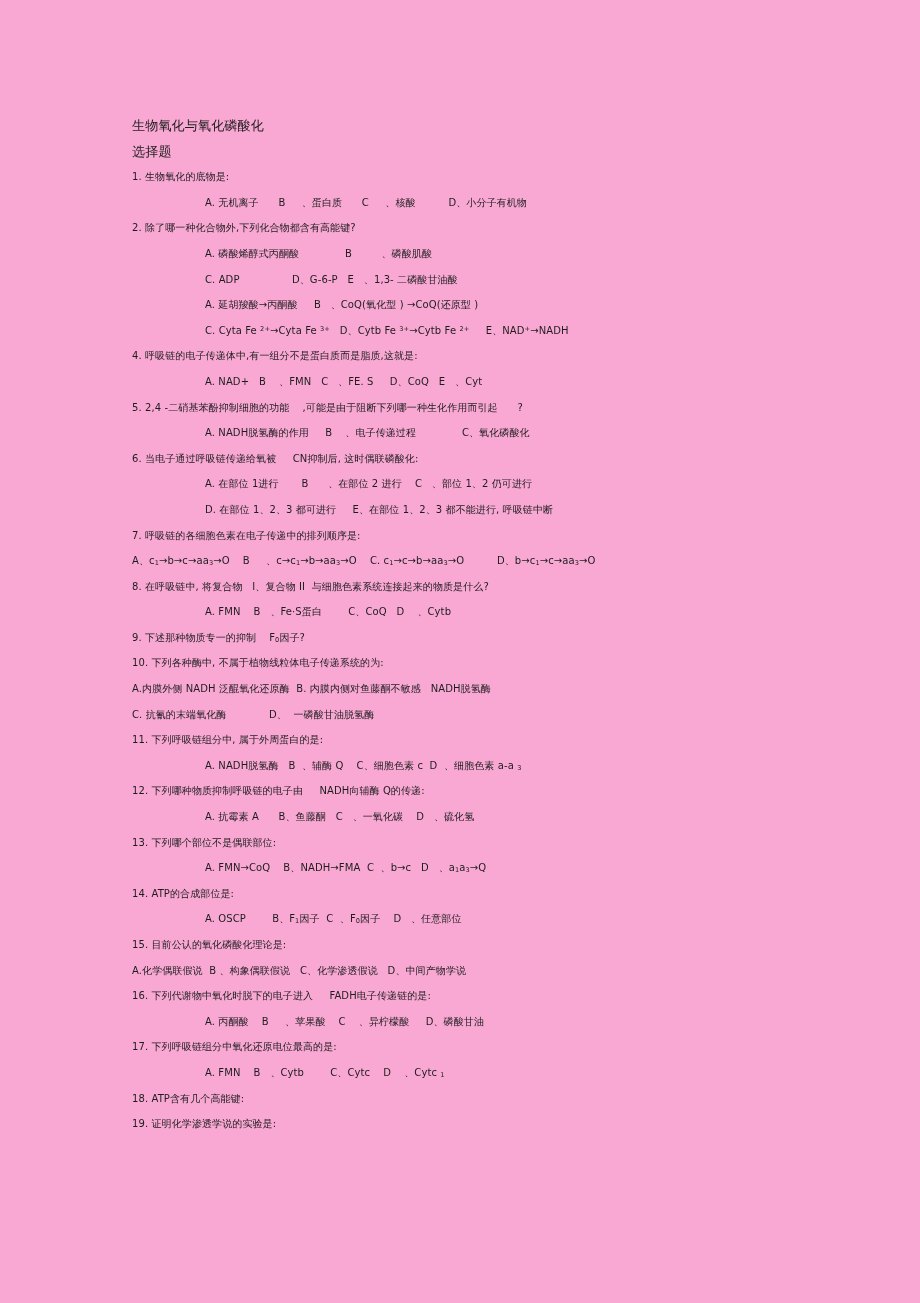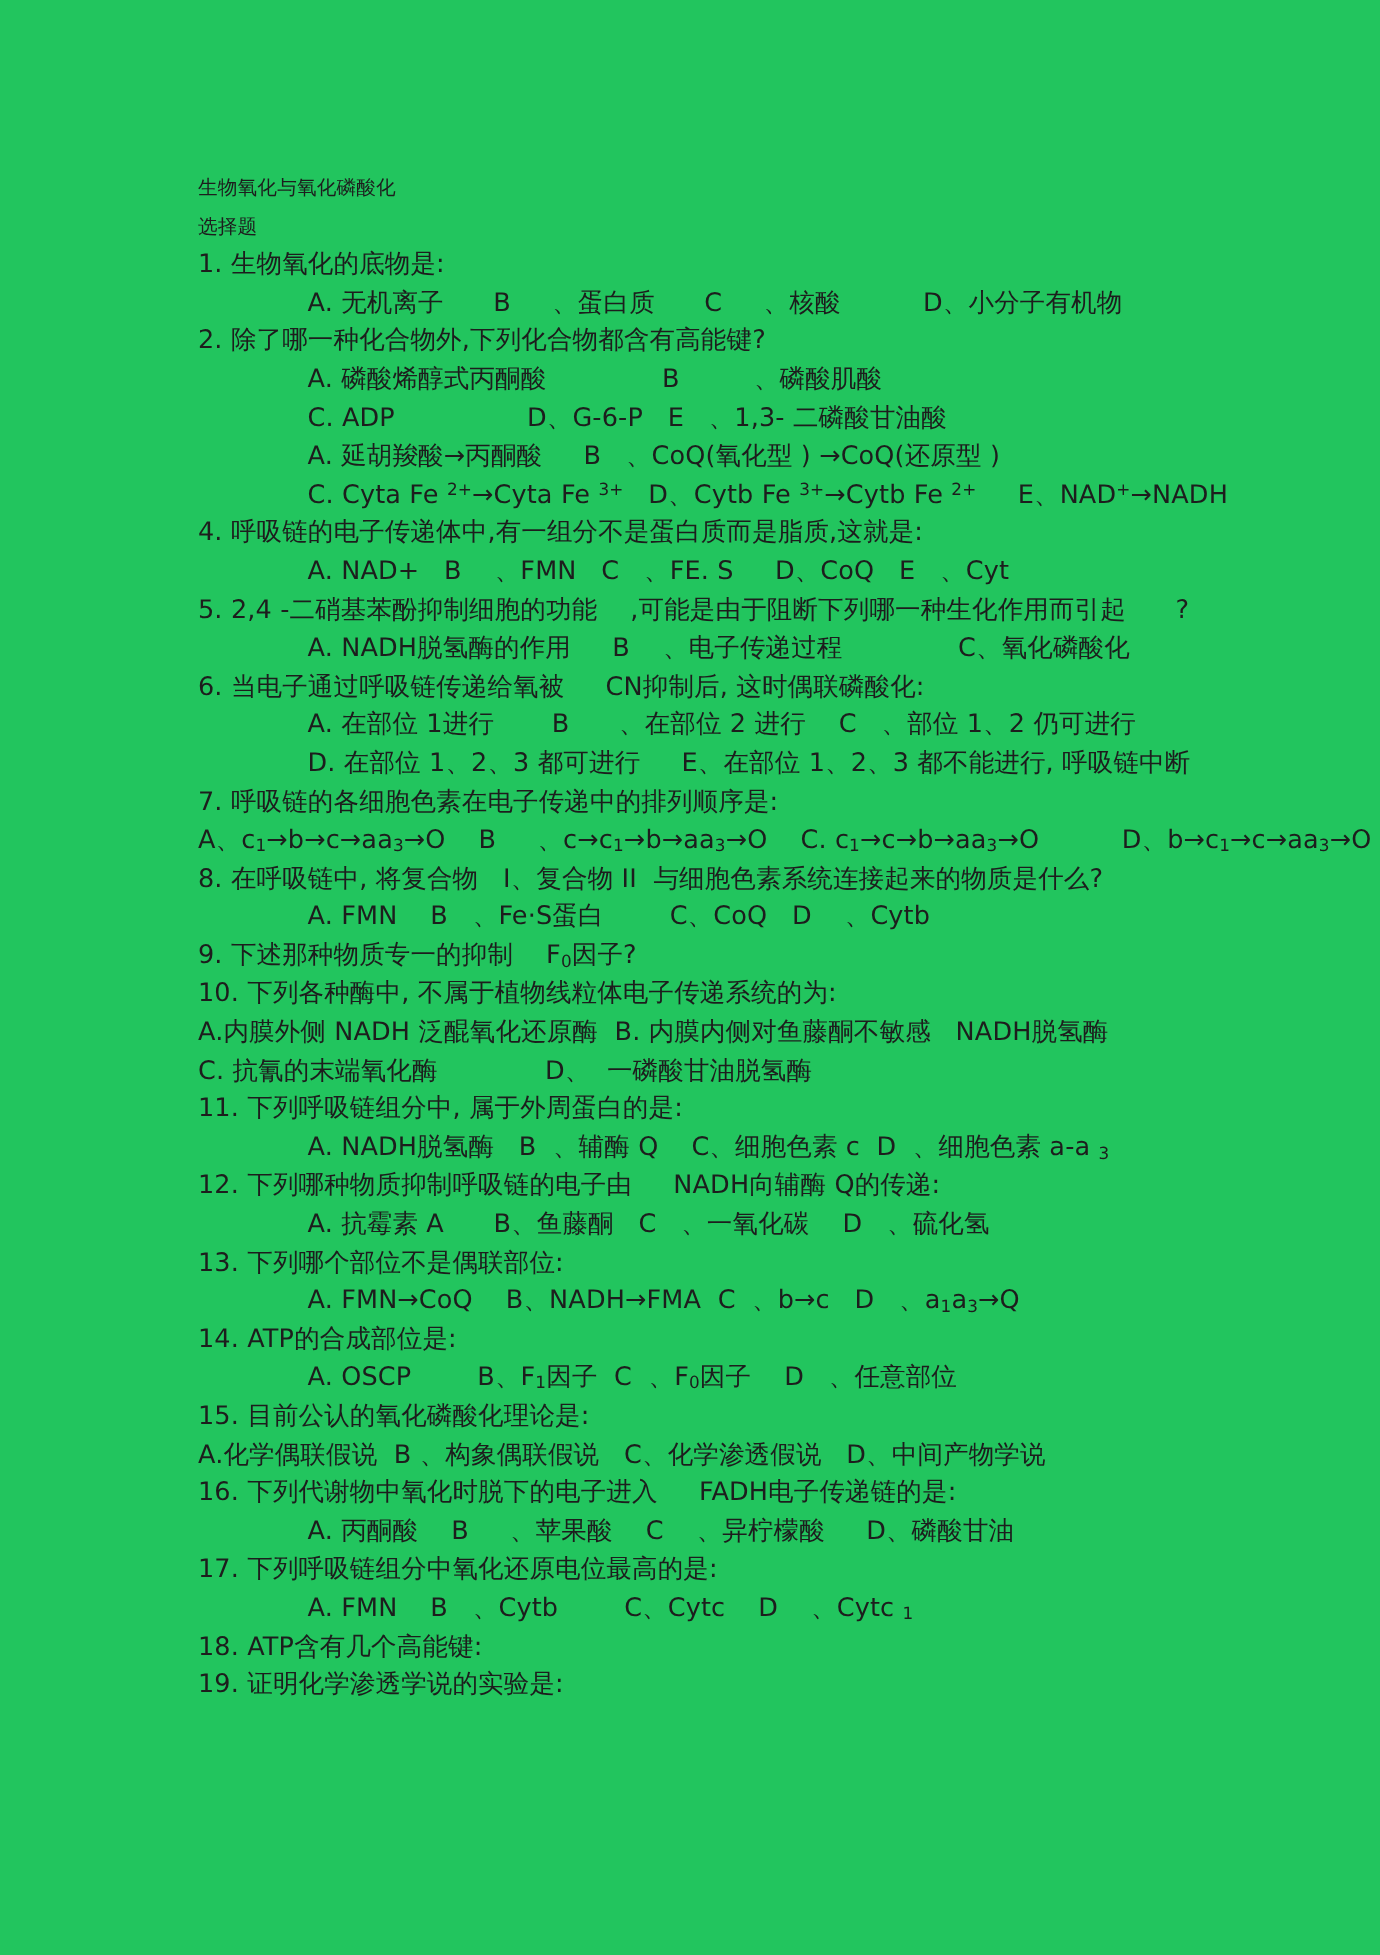--- a/index.html
+++ b/index.html
@@ -11,33 +11,33 @@
   body {
     font-family: "DejaVu Sans", "Liberation Sans", sans-serif;
     color: #1d1d1d;
     -webkit-font-smoothing: none;
   }
   .page {
     position: relative;
     width: 920px;
     height: 1303px;
     margin: 0 auto;
-    background: #22c55e;
+    background: #f9a8d4;
     overflow: hidden;
     box-sizing: border-box;
   }
   .doc-body {
     position: absolute;
     left: 132px;
     top: 113px;
     width: 660px;
   }
   
   .line {
-    font-size: 17px;
+    font-size: 10px;
     line-height: 25.6px;
     height: 25.6px;
     white-space: pre;
     letter-spacing: 0.1px;
     color: #1d1d1d;
   }
   
   .stem { text-indent: 0; }
   
   .opts-indent { padding-left: 73px; }

